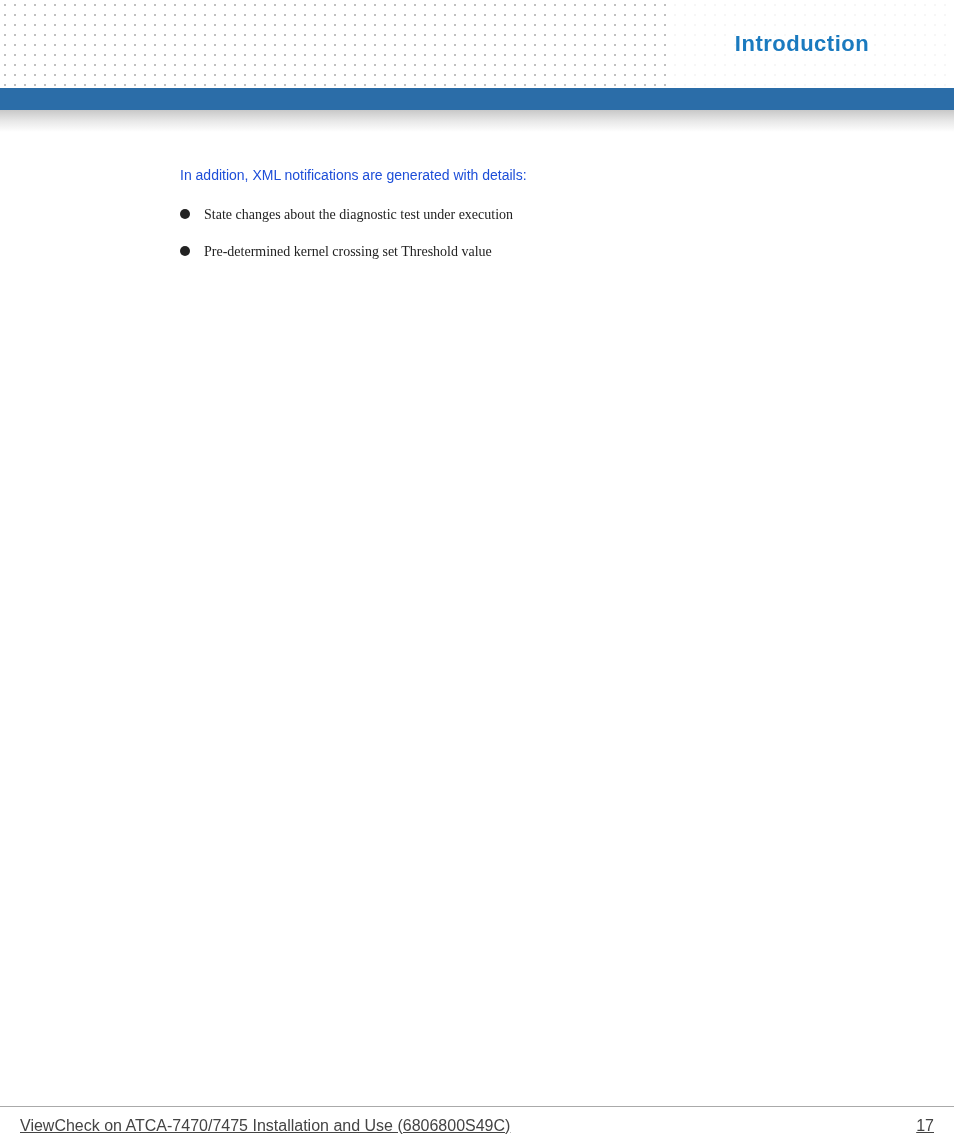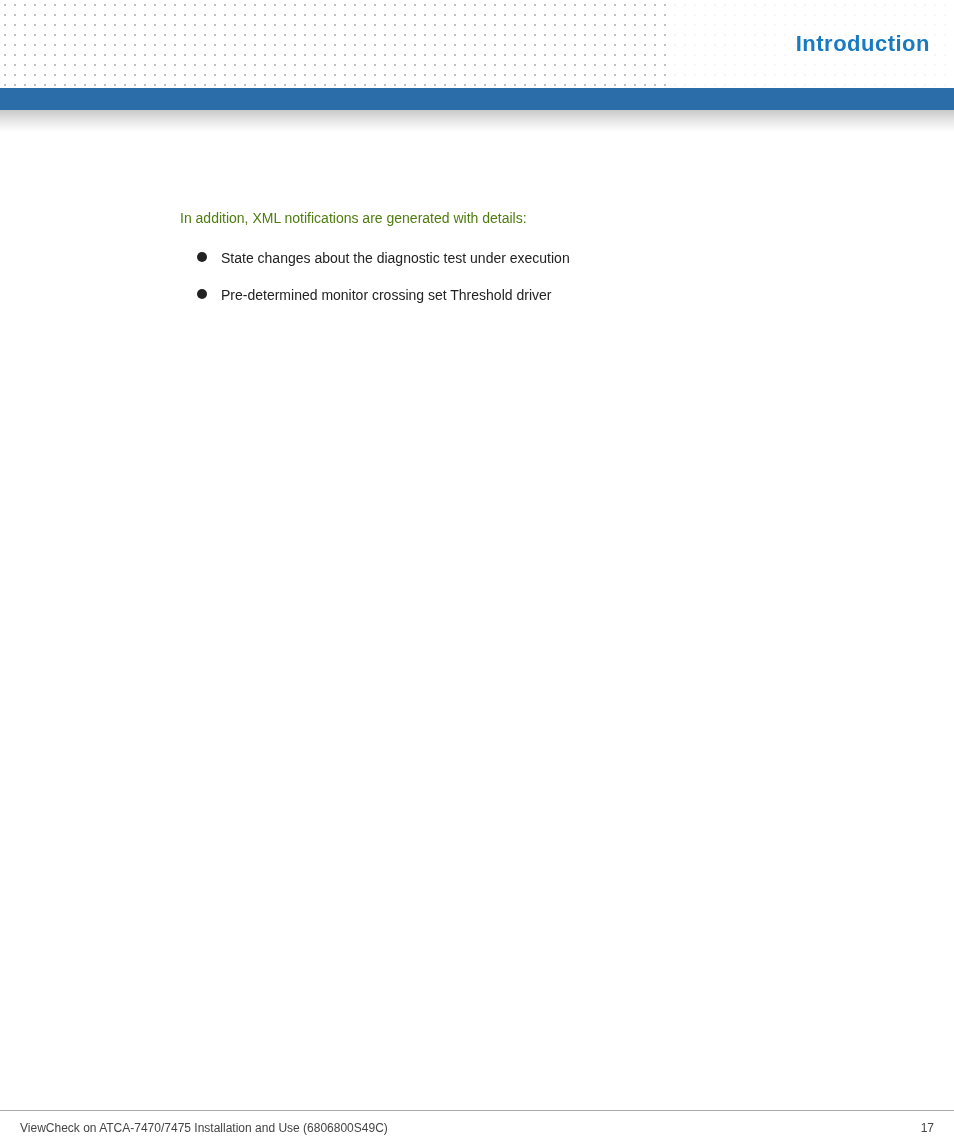--- a/index.html
+++ b/index.html
@@ -39,21 +39,21 @@
 
     .header-title-block {
       position: absolute;
       top: 0;
       right: 0;
       width: 280px;
       height: 88px;
       background: rgba(255,255,255,0.85);
       display: flex;
       align-items: center;
-      justify-content: flex-end;
+      justify-content: center;
       padding-right: 24px;
     }
 
     .header-title {
       font-size: 22px;
       font-weight: bold;
       color: #1a7abf;
       letter-spacing: 0.5px;
     }
 
@@ -73,29 +73,29 @@
 
     
     .main-content {
       padding: 32px 180px 60px 180px;
       min-height: 900px;
     }
 
     .intro-text {
       font-size: 14px;
       line-height: 1.6;
-      color: #4d7c0f;
+      color: #1d4ed8;
       margin-bottom: 18px;
-      margin-top: 43px;
     }
 
     .bullet-list {
       list-style: none;
       padding: 0;
-      margin: 17px;
+      margin: 0;
+      font-family: Liberation Serif, serif;
     }
 
     .bullet-list li {
       display: flex;
       align-items: flex-start;
       margin-bottom: 14px;
       font-size: 14px;
       line-height: 1.6;
       color: #222;
     }
@@ -114,23 +114,24 @@
     .footer {
       position: absolute;
       bottom: 0;
       left: 0;
       width: 100%;
       border-top: 1px solid #aaa;
       padding: 10px 20px;
       display: flex;
       justify-content: space-between;
       align-items: center;
-      font-size: 12px;
+      font-size: 16px;
       color: #444;
       background: #fff;
+      text-decoration: underline;
     }
   </style>
 </head>
 <body>
 
 <div class="header-area">
   <div class="dot-pattern"></div>
   <div class="header-title-block">
     <span class="header-title">Introduction</span>
   </div>
@@ -143,21 +144,21 @@
 <div class="main-content">
   <p class="intro-text">In addition, XML notifications are generated with details:</p>
 
   <ul class="bullet-list">
     <li>
       <span class="bullet-dot"></span>
       <span>State changes about the diagnostic test under execution</span>
     </li>
     <li>
       <span class="bullet-dot"></span>
-      <span>Pre-determined monitor crossing set Threshold driver</span>
+      <span>Pre-determined kernel crossing set Threshold value</span>
     </li>
   </ul>
 </div>
 
 <div class="footer">
   <span>ViewCheck on ATCA-7470/7475 Installation and Use (6806800S49C)</span>
   <span>17</span>
 </div>
 
 </body></html>

